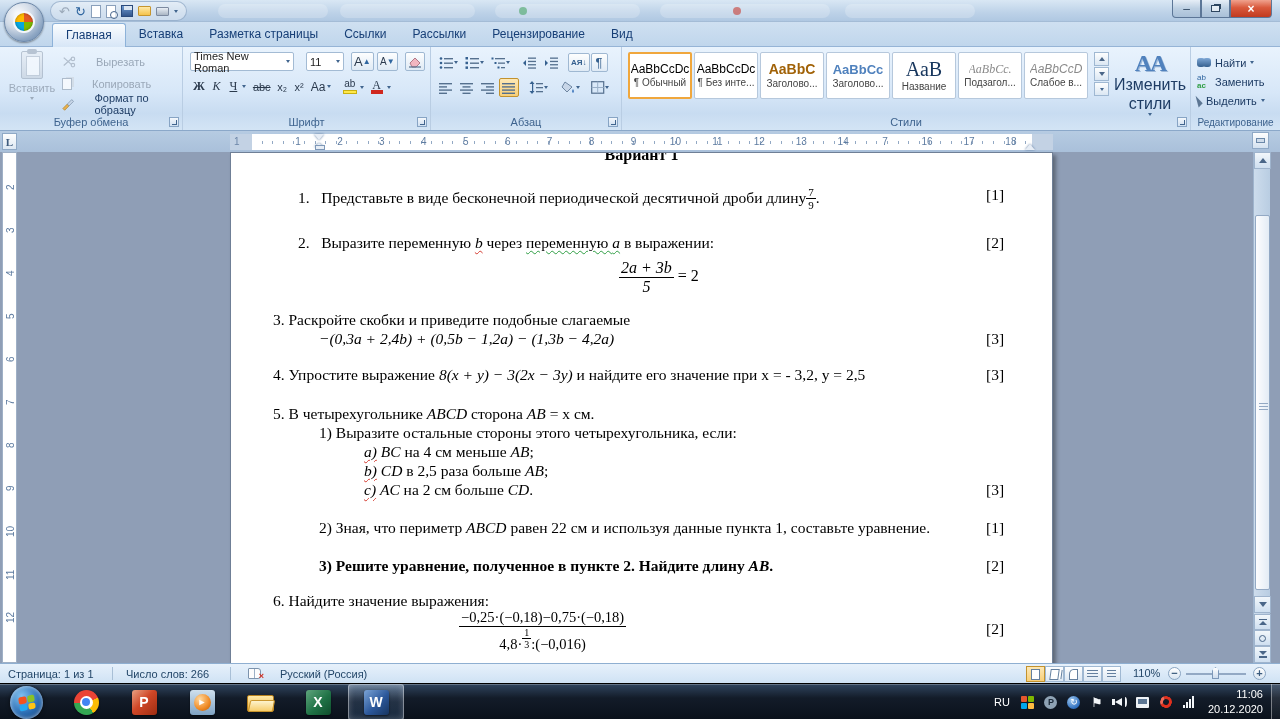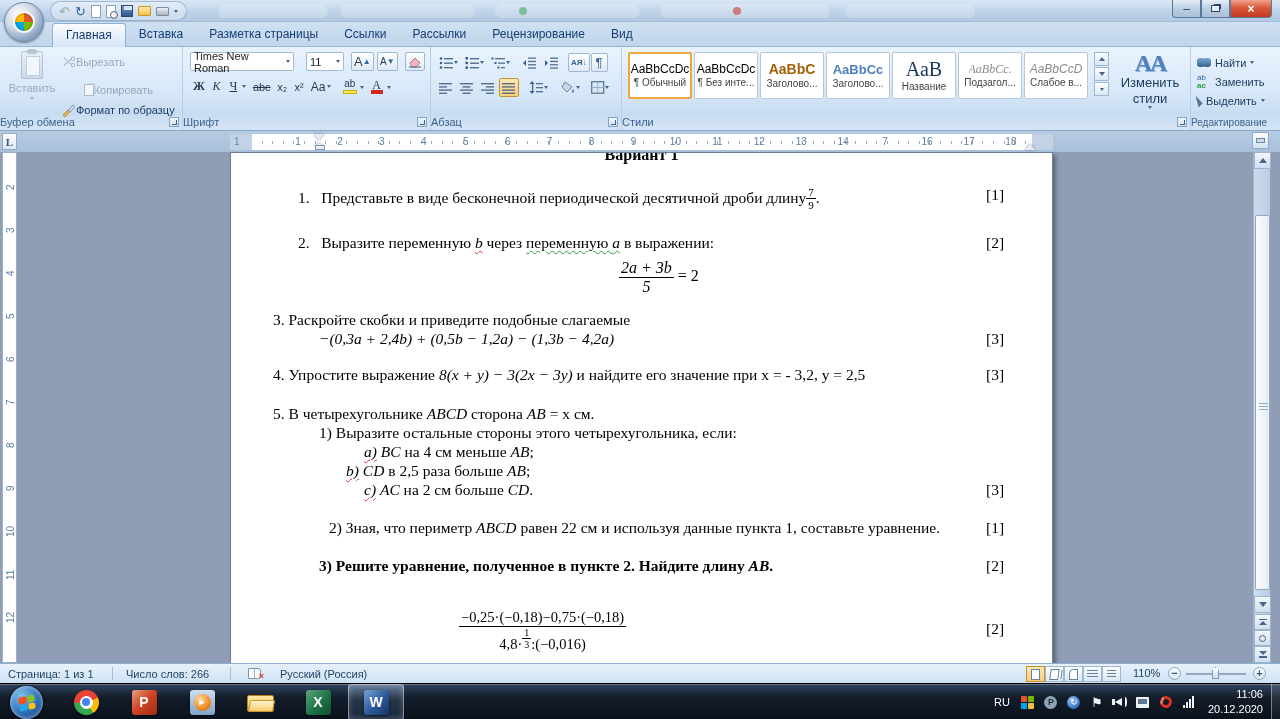--- a/index.html
+++ b/index.html
@@ -42,40 +42,40 @@
     background:linear-gradient(#cfe0f1,#c0d6ec); border-bottom:1px solid #96b4d6; }
   .tabs { position:absolute; left:52px; top:0; height:25px; display:flex; }
   .tab { padding:5px 13px 0 13px; color:#163e76; font-size:12px; height:25px; }
   .tab.active { background:linear-gradient(#fbfdfe,#e4eefa 60%,#d5e5f6); border:1px solid #8db2d9; border-bottom:none;
     border-radius:3px 3px 0 0; margin-top:1px; padding-top:4px; }
 
   
   .ribbon { position:absolute; left:0; top:47px; width:1280px; height:84px;
     background:linear-gradient(#e9f3fd,#d7e7f8 55%,#c8dcf1 80%,#d3e4f5); border-bottom:1px solid #8ba8c9; }
   .rgroup { position:absolute; top:0; height:83px; border-right:1px solid #b9cde3; }
-  .rlabel { position:absolute; left:0; right:0; bottom:2px; text-align:left; font-size:11px; color:#3e638e; }
+  .rlabel { position:absolute; left:0; right:0; bottom:2px; text-align:center; font-size:11px; color:#3e638e; }
   .launcher { position:absolute; right:3px; bottom:3px; width:10px; height:10px; border:1px solid #87a4c4;
     background:linear-gradient(#f4f8fc,#cfdff0); }
   .launcher:before { content:""; position:absolute; right:1px; bottom:1px; width:4px; height:4px;
     border-right:1.5px solid #41658e; border-bottom:1.5px solid #41658e; }
   .combo { background:#fff; border:1px solid #a3bbd4; border-radius:2px; height:19px; display:flex; align-items:center;
     font-size:11px; color:#222; padding:0 3px; justify-content:space-between; }
   .caret { width:0; height:0; border-left:3px solid transparent; border-right:3px solid transparent; border-top:4px solid #41658e; display:inline-block; }
   .caret.sm { border-left-width:2.5px; border-right-width:2.5px; border-top-width:3px; }
   .fmt-btn { height:19px; min-width:17px; padding:0 2px; display:inline-flex; align-items:center; justify-content:center;
     font-size:12px; color:#2b3a4d; border:1px solid transparent; border-radius:2px; }
   .fmt-btn.boxed { border:1px solid #9fb8d2; background:linear-gradient(#fdfefe,#dfeaf5); }
   .fmt-btn.active { background:linear-gradient(#fde8b5,#f8cf78); border:1px solid #c headless; border:1px solid #c2922e; }
   .serifb { font-family:"Liberation Serif", serif; }
   .paste-big { position:absolute; left:8px; top:4px; width:48px; height:60px; display:flex; flex-direction:column; align-items:center;
     justify-content:flex-start; gap:3px; opacity:.95; }
   .clipboard-icon { width:22px; height:28px; background:linear-gradient(#e7ecf2,#c2ccd8); border:1px solid #93a1b2; border-radius:2px; position:relative; opacity:.6; }
   .clipboard-icon:before { content:""; position:absolute; left:5px; top:-3px; width:10px; height:5px; background:#93a1b2; border-radius:2px; }
   .clipboard-icon:after { content:""; position:absolute; left:4px; top:4px; width:12px; height:18px; background:#fbfcfd; border:1px solid #aab6c4; }
-  .small-cmd { display:flex; align-items:center; gap:0; height:18px; font-size:11px; color:#9aa8b8; }
+  .small-cmd { display:flex; align-items:center; gap:20px; height:18px; font-size:11px; color:#9aa8b8; }
   .small-cmd.enabled { color:#1e3c64; }
   .scissors { width:14px; height:12px; opacity:.55; }
   .copy-icon { width:10px; height:12px; background:#fff; border:1px solid #9aa8b8; box-shadow:3px -2px 0 -1px #cfd8e2; opacity:.7; }
   .brush-icon { width:14px; height:13px; }
 
   .style-card { width:64px; height:47px; background:#fff; border:1px solid #b6c8dc; border-radius:2px;
     display:flex; flex-direction:column; align-items:center; justify-content:center; gap:2px; }
   .style-card.selected { border:2px solid #f0a73d; }
   .style-sample { font-size:12px; line-height:1; white-space:nowrap; overflow:hidden; max-width:60px; }
   .style-name { font-size:10px; color:#444; white-space:nowrap; overflow:hidden; max-width:60px; }
@@ -212,21 +212,21 @@
   .vol-tri { width:0; height:0; border-top:4px solid transparent; border-bottom:4px solid transparent; border-right:7px solid #f2f5f8; }
   .vol-box { width:3px; height:6px; background:#f2f5f8; }
   .vol-waves { width:4px; height:10px; border-right:2px solid #f2f5f8; border-radius:0 50% 50% 0; margin-left:1px; }
   .net-ic { width:13px; height:11px; background:#eef2f6; border-radius:1px; position:relative; }
   .net-ic:before { content:""; position:absolute; left:2px; top:2px; right:2px; height:5px; background:#5c7693; }
   .av-ic { width:12px; height:12px; border:3px solid #e0301e; border-radius:50%; transform:rotate(20deg); border-left-color:#f46a57; }
   .sig-ic { display:flex; align-items:flex-end; gap:1px; height:12px; }
   .sig-ic i { width:2px; background:#f2f5f8; }
   .clock { color:#fff; font-size:11px; text-align:right; line-height:1.35; margin:0 8px 0 4px; }
   .show-desk { width:9px; height:36px; border-left:1px solid rgba(255,255,255,.4); background:linear-gradient(rgba(255,255,255,.12),rgba(255,255,255,.03)); }
-  .ic-label { font-size:13px; color:#1e3c64; }
+  .ic-label { font-size:16px; color:#1e3c64; }
   .yellow-bar { position:absolute; left:2px; bottom:1px; width:14px; height:4px; background:#ffe84a; border:1px solid #c9b010; }
   .red-bar { position:absolute; left:2px; bottom:1px; width:12px; height:4px; background:#d0281e; }
   .relbox { position:relative; }
 </style>
 </head>
 <body>
 
 <div class="titlebar">
   <div class="ghost" style="left:218px;width:110px;"></div>
   <div class="ghost" style="left:340px;width:135px;"></div>
@@ -283,21 +283,21 @@
     </div>
     <div class="abs" style="left:62px;top:6px;">
       <div class="small-cmd">
         <svg class="scissors" viewBox="0 0 16 12">
             <path d="M2 1 L11 9 M11 2 L2 10" stroke="#8a97a8" stroke-width="1.5" fill="none"></path>
             <circle cx="12.5" cy="9.5" r="2" fill="none" stroke="#8a97a8" stroke-width="1.3"></circle>
             <circle cx="12.5" cy="2.5" r="2" fill="none" stroke="#8a97a8" stroke-width="1.3"></circle>
           </svg>
         <span>Вырезать</span>
       </div>
-      <div class="small-cmd" style="margin-top:10px;justify-content:center;">
+      <div class="small-cmd" style="margin-top:4px;">
         <span class="copy-icon"></span>
         <span>Копировать</span>
       </div>
       <div class="small-cmd enabled" style="margin-top:2px;">
         <svg class="brush-icon" viewBox="0 0 14 13">
             <path d="M1 11 L6 6 L8 8 L3 13 Z" fill="#e8b14e" stroke="#a97b1e" stroke-width=".7"></path>
             <path d="M6 6 L11 1 L13 3 L8 8 Z" fill="#c8d6e8" stroke="#7187a0" stroke-width=".7"></path>
           </svg>
         <span>Формат по образцу</span>
       </div>
@@ -627,36 +627,37 @@
     </div>
     <div class="score" style="top:213px;">[3]</div>
 
     <div class="dline" style="left:42px;top:252px;">
       <span>5. В четырехугольнике </span><span class="ital">ABCD</span><span> сторона </span><span class="ital">AB</span><span> = х см.</span>
     </div>
     <div class="dline" style="left:88px;top:271px;">1) Выразите остальные стороны этого четырехугольника, если:</div>
     <div class="dline" style="left:133px;top:290px;">
       <span class="ital sq-red">a)</span>&nbsp;<span class="ital">BC</span><span> на 4 см меньше </span><span class="ital">AB</span><span>;</span>
     </div>
-    <div class="dline" style="left:115px;top:309px;">
+    <div class="dline" style="left:133px;top:309px;">
       <span class="ital sq-red">b)</span>&nbsp;<span class="ital">CD</span><span> в 2,5 раза больше </span><span class="ital">AB</span><span>;</span>
     </div>
     <div class="dline" style="left:133px;top:328px;">
       <span class="ital sq-red">c)</span>&nbsp;<span class="ital">AC</span><span> на 2 см больше </span><span class="ital">CD</span><span>.</span>
     </div>
     <div class="score" style="top:328px;">[3]</div>
-    <div class="dline" style="left:88px;top:366px;margin-left:10px;">
+    <div class="dline" style="left:88px;top:366px;">
       <span>2) Зная, что периметр </span><span class="ital">ABCD</span><span> равен 22 см и используя данные пункта 1, составьте уравнение.</span>
     </div>
     <div class="score" style="top:366px;">[1]</div>
     <div class="dline" style="left:88px;top:404px;font-weight:bold;">
       <span>3) Решите уравнение, полученное в пункте 2. Найдите длину </span><span class="ital">AB</span><span>.</span>
     </div>
     <div class="score" style="top:404px;">[2]</div>
 
+    <div class="dline" style="left:42px;top:439px;">6. Найдите значение выражения:</div>
     <div class="dline" style="left:228px;top:457px;font-size:14.5px;">
       <span class="frac">
         <span class="fn">−0,25·(−0,18)−0,75·(−0,18)</span>
         <span class="fd"><span>4,8·</span><span class="frac" style="font-size:10px;vertical-align:1px;"><span class="fn">1</span><span class="fd">3</span></span><span>:(−0,016)</span></span>
       </span>
     </div>
     <div class="score" style="top:467px;">[2]</div>
   </div>
 
   <div class="scrollv">

